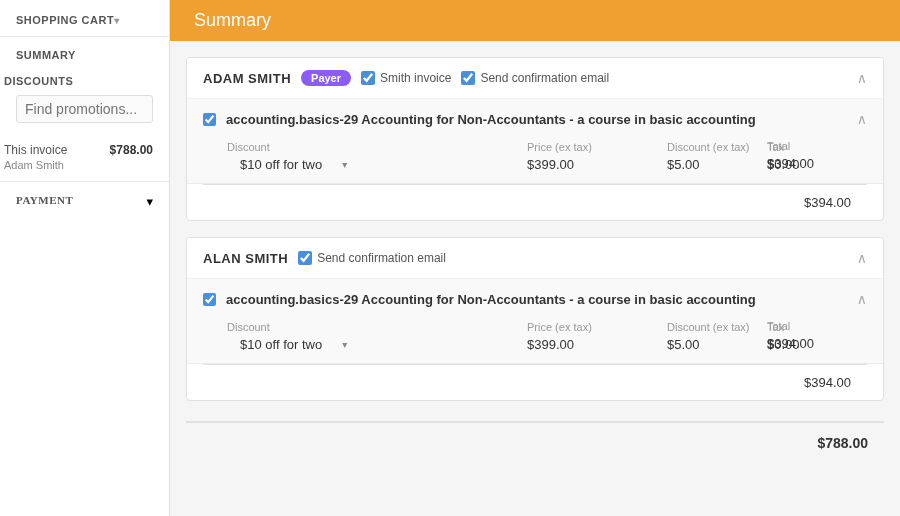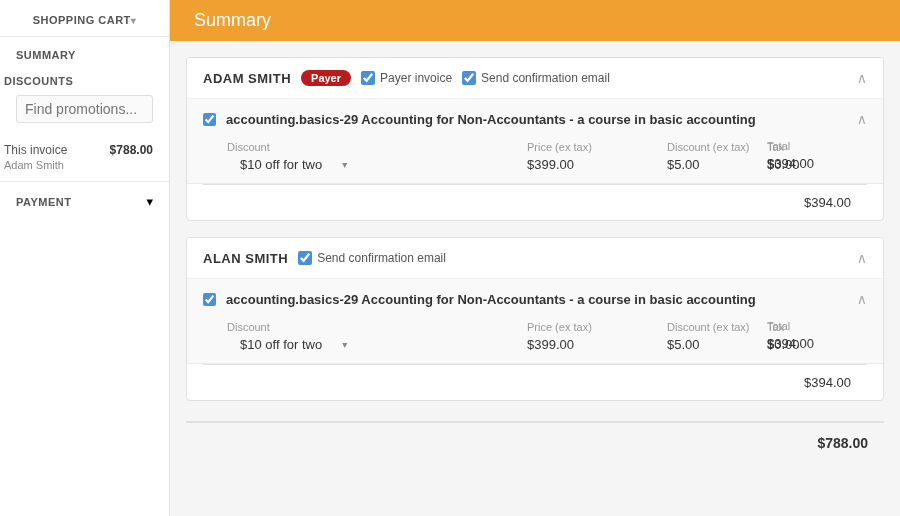--- a/index.html
+++ b/index.html
@@ -19,21 +19,21 @@
       padding: 14px 16px 10px 16px;
       border-bottom: 1px solid #e8e8e8;
     }
     .sidebar-section-title {
       font-size: 11px;
       font-weight: bold;
       color: #555;
       letter-spacing: 0.5px;
       text-transform: uppercase;
       display: flex;
-      justify-content: center;
+      justify-content: flex-start;
       align-items: center;
     }
     .sidebar-section-title .chevron {
       font-size: 10px;
       color: #999;
     }
     .sidebar-label {
       font-size: 11px;
       font-weight: bold;
       color: #555;
@@ -77,21 +77,21 @@
     }
     .sidebar-invoice-name {
       font-size: 11px;
       color: #888;
       margin-top: 2px;
     }
     .sidebar-payment {
       padding: 12px 16px;
       display: flex;
       justify-content: space-between;
-      align-items: center;
+      font-family: Liberation Serif, serif;
     }
     .sidebar-payment-label {
       font-size: 11px;
       font-weight: bold;
       color: #555;
       text-transform: uppercase;
       letter-spacing: 0.5px;
     }
 
     
@@ -137,21 +137,21 @@
       border-bottom: 1px solid #f0f0f0;
     }
     .person-name {
       font-size: 13px;
       font-weight: bold;
       color: #333;
       text-transform: uppercase;
       letter-spacing: 0.5px;
     }
     .payer-badge {
-      background: #b91c1c;
+      background: #8b5cf6;
       color: #fff;
       border-radius: 20px;
       padding: 2px 10px;
       font-size: 11px;
       font-weight: bold;
     }
     .checkbox-label {
       display: flex;
       align-items: center;
       gap: 5px;
@@ -291,21 +291,21 @@
   </div>
 
   <div class="main-content">
 
     <div class="person-card">
       <div class="person-header">
         <span class="person-name">ADAM SMITH</span>
         <span class="payer-badge">Payer</span>
         <label class="checkbox-label">
           <input type="checkbox" checked="" style="">
-          <span>Payer invoice</span>
+          <span>Smith invoice</span>
         </label>
         <label class="checkbox-label">
           <input type="checkbox" checked="" style="">
           <span>Send confirmation email</span>
         </label>
         <span class="chevron-up">∧</span>
       </div>
 
       <div class="course-section">
         <div class="course-header">

